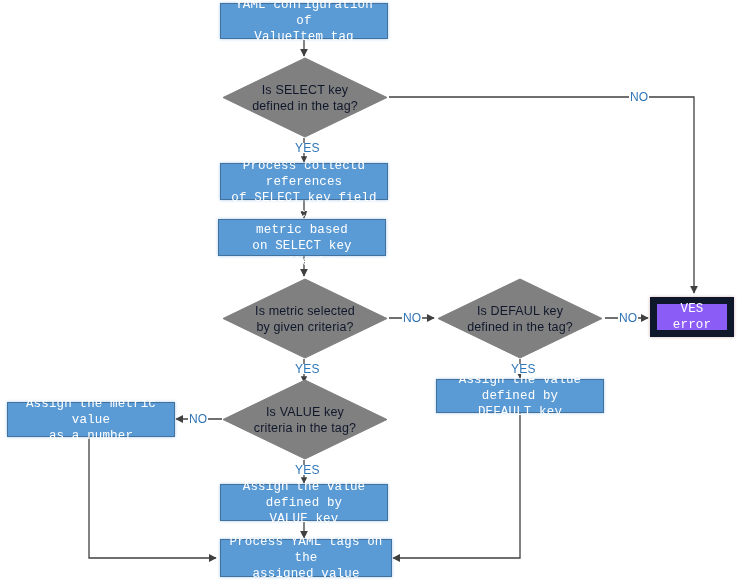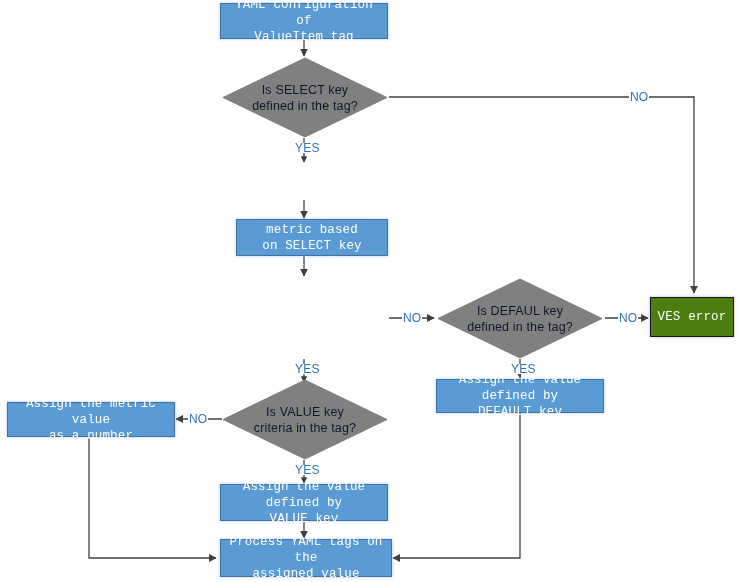--- a/index.html
+++ b/index.html
@@ -34,22 +34,22 @@
     line-height: 16px;
     letter-spacing: 0.15px;
     z-index: 3;
   }
   .proc {
     background: #5B9BD5;
     border: 1px solid #41719C;
     box-shadow: 0 0 3px rgba(160,200,235,0.95);
   }
   .term-error {
-    background: #4d7c0f;
-    border: 1px solid #0f172a;
+    background: #8b5cf6;
+    border: 7px solid #0f172a;
     box-shadow: 0 0 3px rgba(200,160,160,0.8);
     justify-content: center;
   }
   .node .txt {
     display: block;
     padding: 0 5px;
     white-space: pre-line;
     font-family: Liberation Mono, monospace;
   }
   .decision {
@@ -133,22 +133,26 @@
 
       <path d="M 520 413 L 520 558 L 393 558" marker-end="url(#arrow)"></path>
     </g>
   </svg>
 
   <div class="node proc" style="left:220px; top:3px; width:168px; height:36px;">
     <span class="txt">YAML configuration of
 ValueItem tag</span>
   </div>
 
-
-  <div class="node proc" style="left:236px; top:219px; width:152px; height:37px;">
+  <div class="node proc" style="left:220px; top:163px; width:168px; height:37px;">
+    <span class="txt">Process collectd references
+of SELECT key field</span>
+  </div>
+
+  <div class="node proc" style="left:218px; top:219px; width:168px; height:37px;">
     <span class="txt">Select collectd metric based
 on SELECT key criteria</span>
   </div>
 
   <div class="node term-error" style="left:650px; top:297px; width:84px; height:40px;">
     <span class="txt">VES error</span>
   </div>
 
   <div class="node proc" style="left:436px; top:379px; width:168px; height:34px;">
     <span class="txt">Assign the value defined by
@@ -171,20 +175,27 @@
   </div>
 
   <div class="decision" style="left:222px; top:57px; width:166px; height:81px;">
     <svg class="dshape" width="166" height="81" viewBox="0 0 166 81" xmlns="http://www.w3.org/2000/svg">
       <polygon points="83,1 165,40.5 83,80 1,40.5" fill="#808080" stroke="#7F7F7F" stroke-width="1"></polygon>
     </svg>
     <div class="dlabel">Is SELECT key
 defined in the tag?</div>
   </div>
 
+  <div class="decision" style="left:222px; top:278px; width:166px; height:81px;">
+    <svg class="dshape" width="166" height="81" viewBox="0 0 166 81" xmlns="http://www.w3.org/2000/svg">
+      <polygon points="83,1 165,40.5 83,80 1,40.5" fill="#808080" stroke="#7F7F7F" stroke-width="1"></polygon>
+    </svg>
+    <div class="dlabel">Is metric selected
+by given criteria?</div>
+  </div>
 
   <div class="decision" style="left:437px; top:278px; width:166px; height:81px;">
     <svg class="dshape" width="166" height="81" viewBox="0 0 166 81" xmlns="http://www.w3.org/2000/svg">
       <polygon points="83,1 165,40.5 83,80 1,40.5" fill="#808080" stroke="#7F7F7F" stroke-width="1"></polygon>
     </svg>
     <div class="dlabel">Is DEFAUL key
 defined in the tag?</div>
   </div>
 
   <div class="decision" style="left:222px; top:379px; width:166px; height:81px;">

